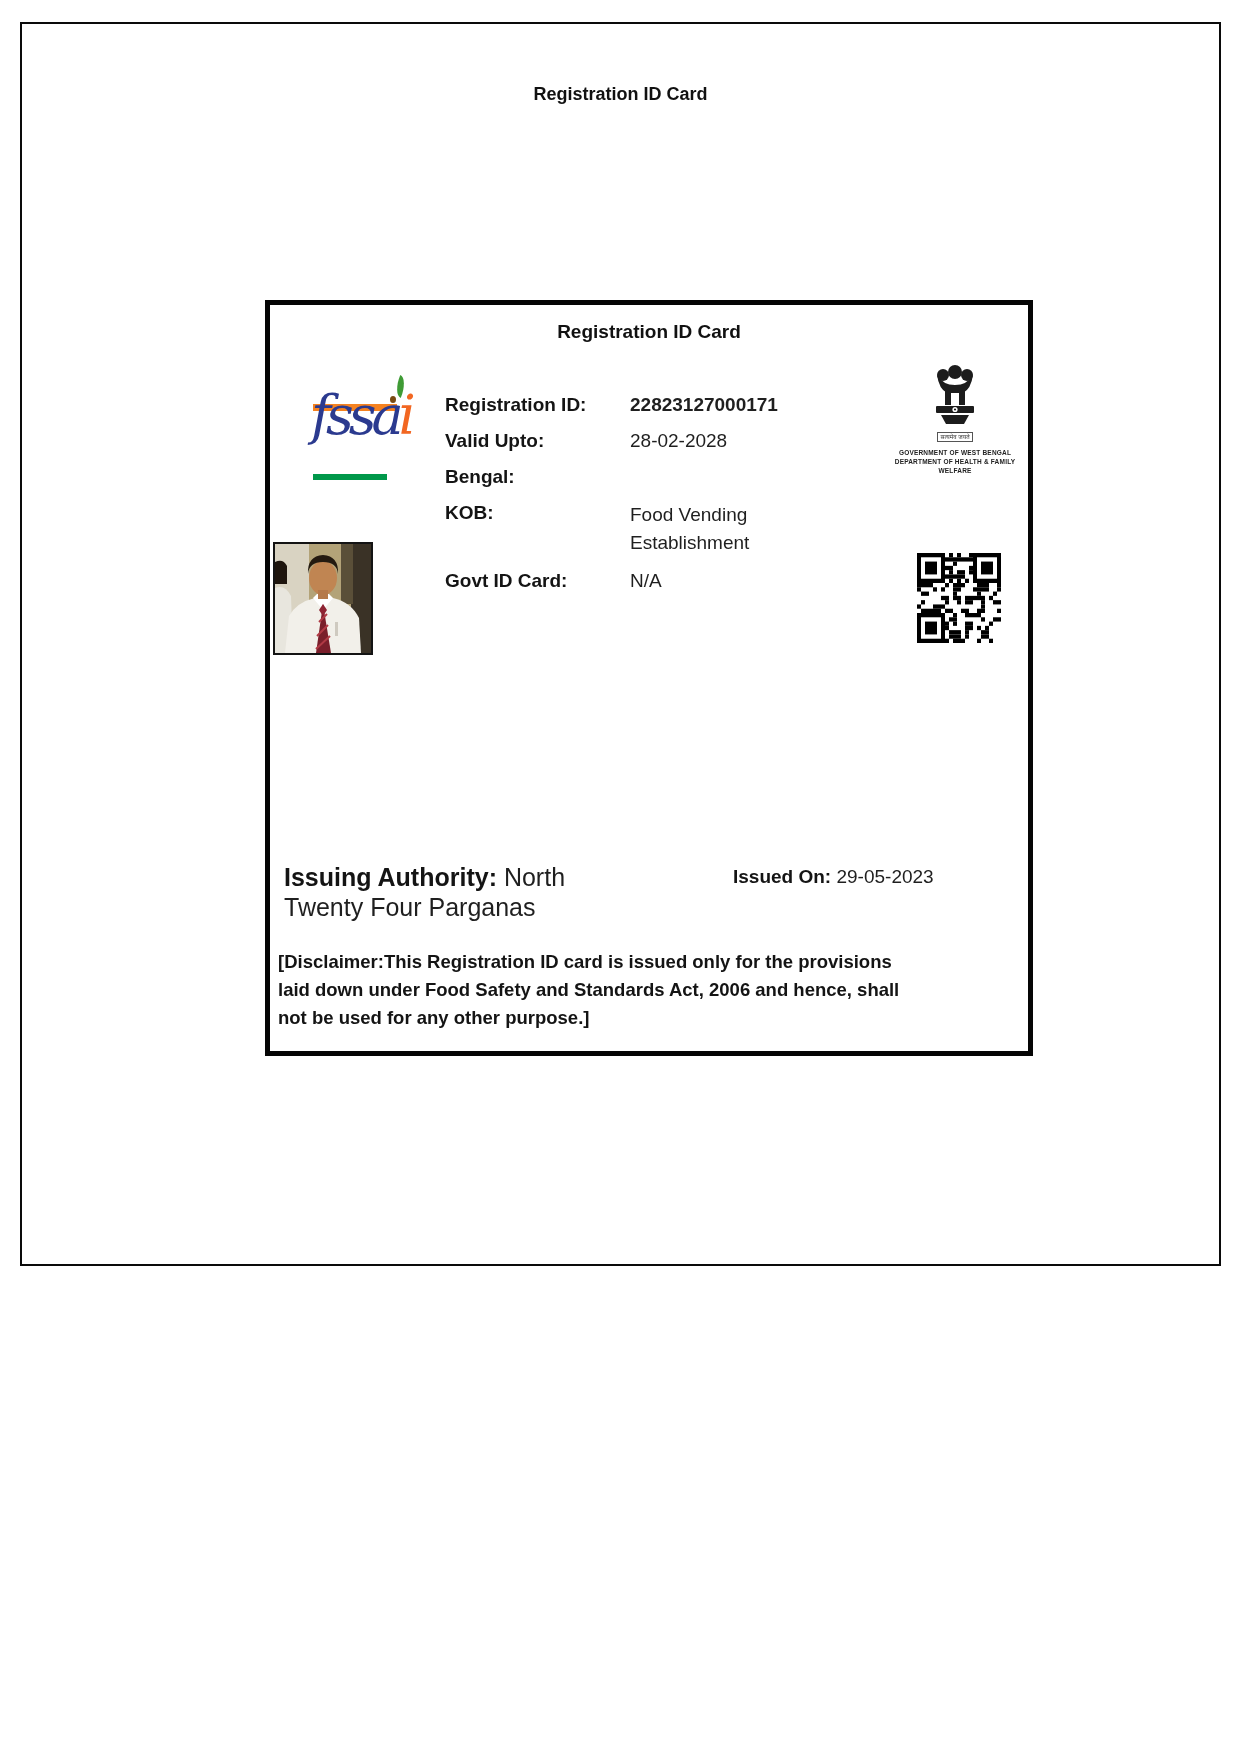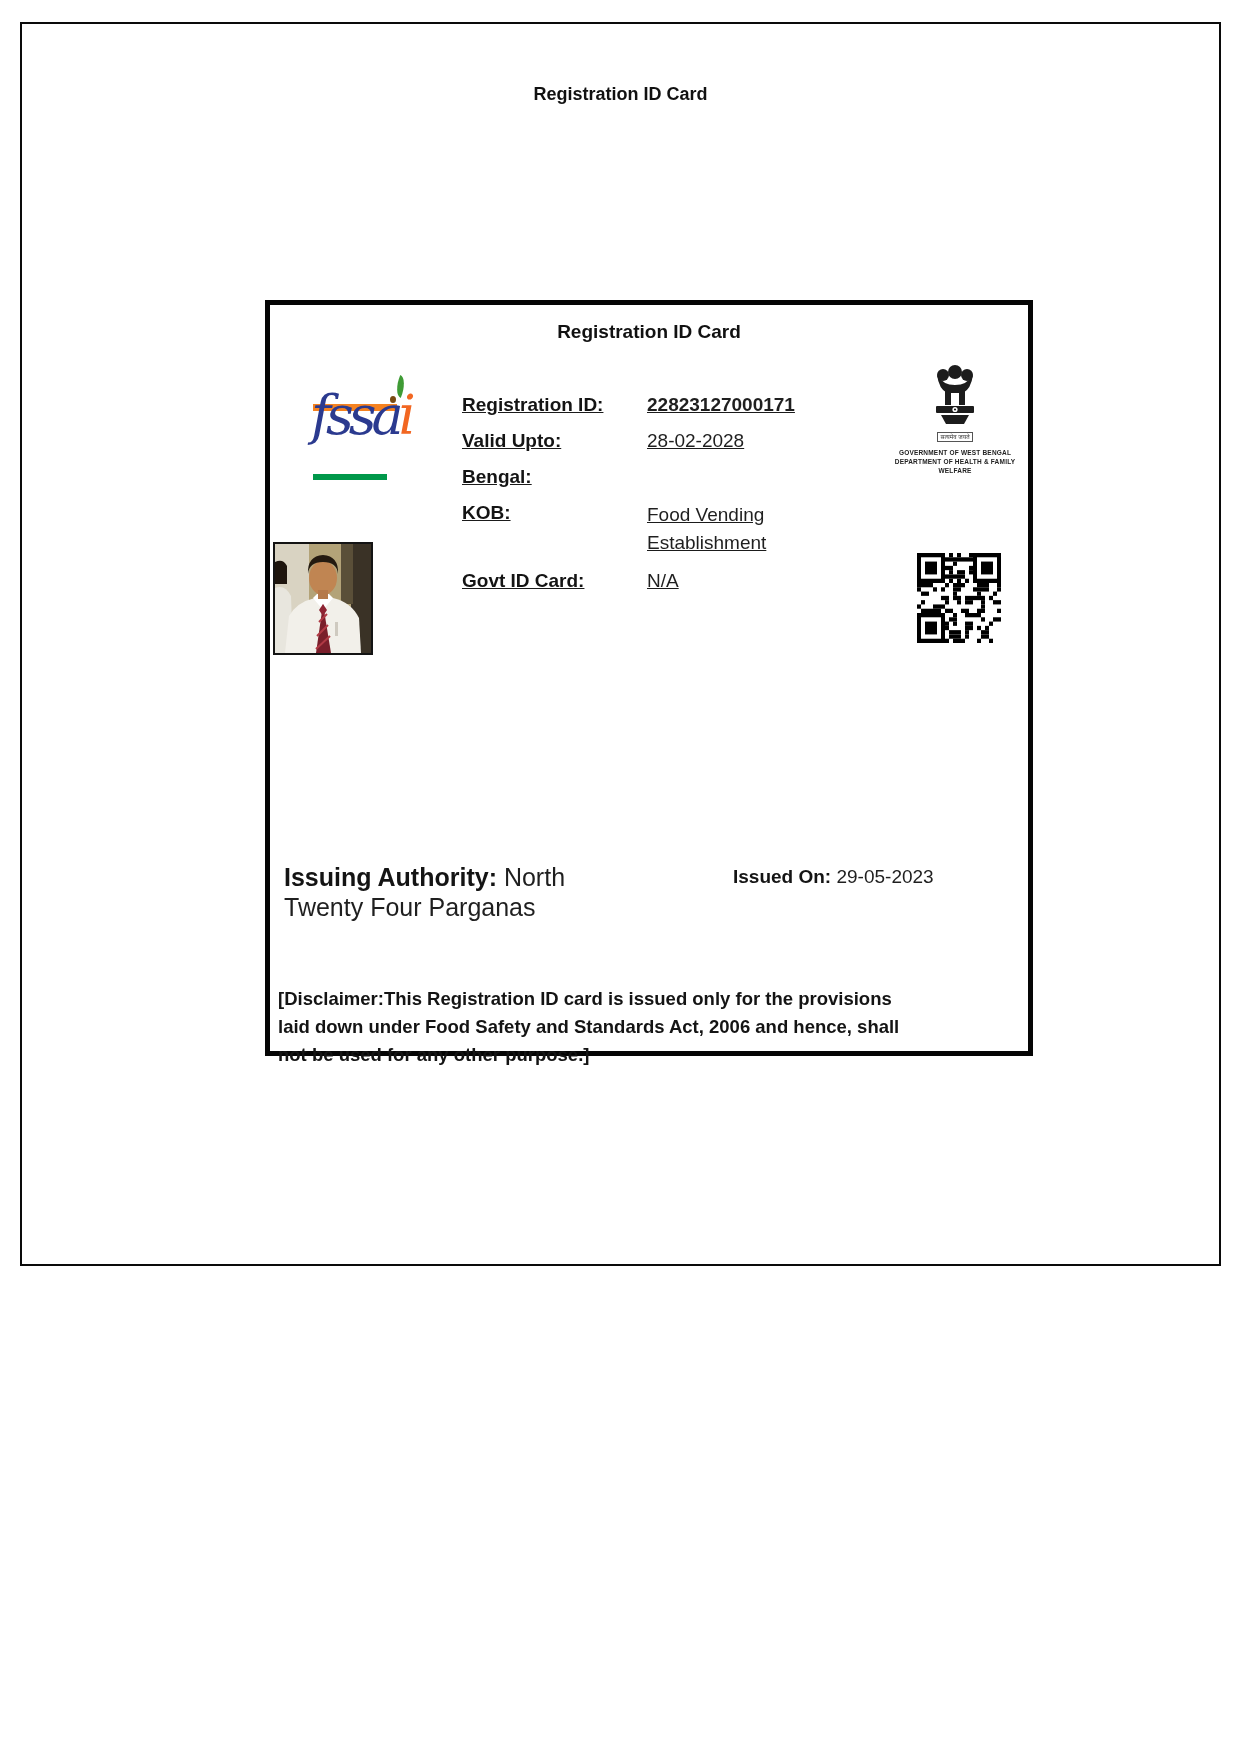--- a/index.html
+++ b/index.html
@@ -69,42 +69,42 @@
   .motto-box{
     display:inline-block;margin-top:2px;padding:0 2px;
     border:1px solid #555;font-size:6px;line-height:8px;color:#333;
   }
   .gov-line{font-size:6.5px;font-weight:bold;line-height:9px;letter-spacing:.2px;color:#222;}
   .gov-line.first{margin-top:5px;}
   
   .qr{position:absolute;left:647px;top:248px;width:84px;height:90px;}
   .qr svg{display:block;}
   
-  .fields{position:absolute;left:192px;top:88px;width:460px;text-decoration:underline;}
+  .fields{position:absolute;left:175px;top:88px;width:460px;}
   .frow{display:flex;margin-bottom:12px;font-size:19px;line-height:24px;}
   .frow .lbl{width:185px;flex:none;font-weight:bold;color:#141414;}
   .frow .val{flex:1;color:#1f1f1f;white-space:pre-line;}
   .frow .val.bold{font-weight:bold;}
   .frow .val.addr{line-height:29px;}
   .frow .val.kob{line-height:28px;}
   
   .issuing{
     position:absolute;left:14px;top:557px;width:320px;
     text-align:left;font-size:25px;line-height:30px;color:#1f1f1f;
   }
   .issued-on{
     position:absolute;left:463px;top:557px;
     font-size:19px;line-height:30px;white-space:nowrap;color:#1f1f1f;
   }
   .b{font-weight:bold;color:#141414;}
   
   .disclaimer{
     position:absolute;left:8px;top:643px;
     font-size:18.5px;font-weight:bold;line-height:28px;
-    white-space:pre;color:#141414;margin-top:37px;
+    white-space:pre;color:#141414;
   }
 </style>
 </head>
 <body>
 
 <div class="page">
   <div class="page-frame"></div>
 
   <div class="top-title">Registration ID Card</div>
 

